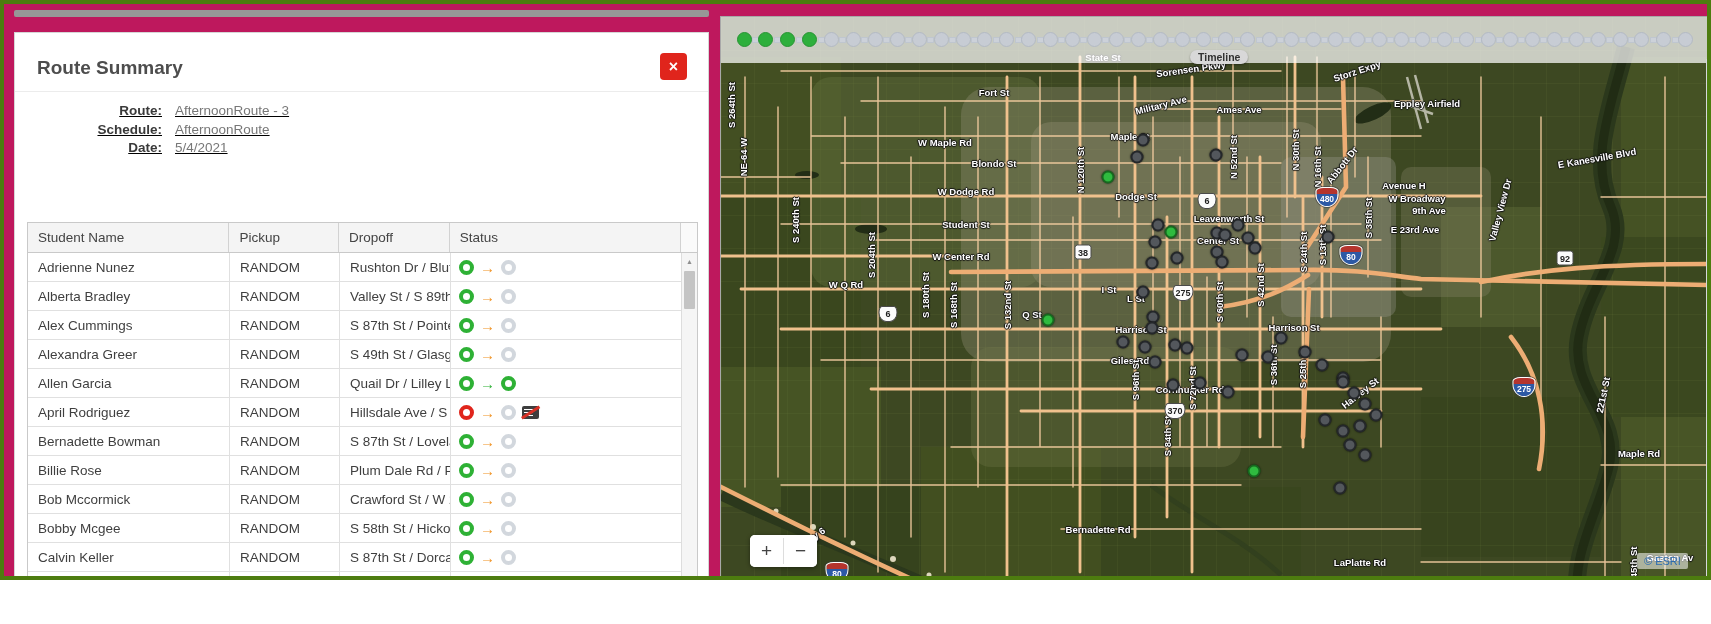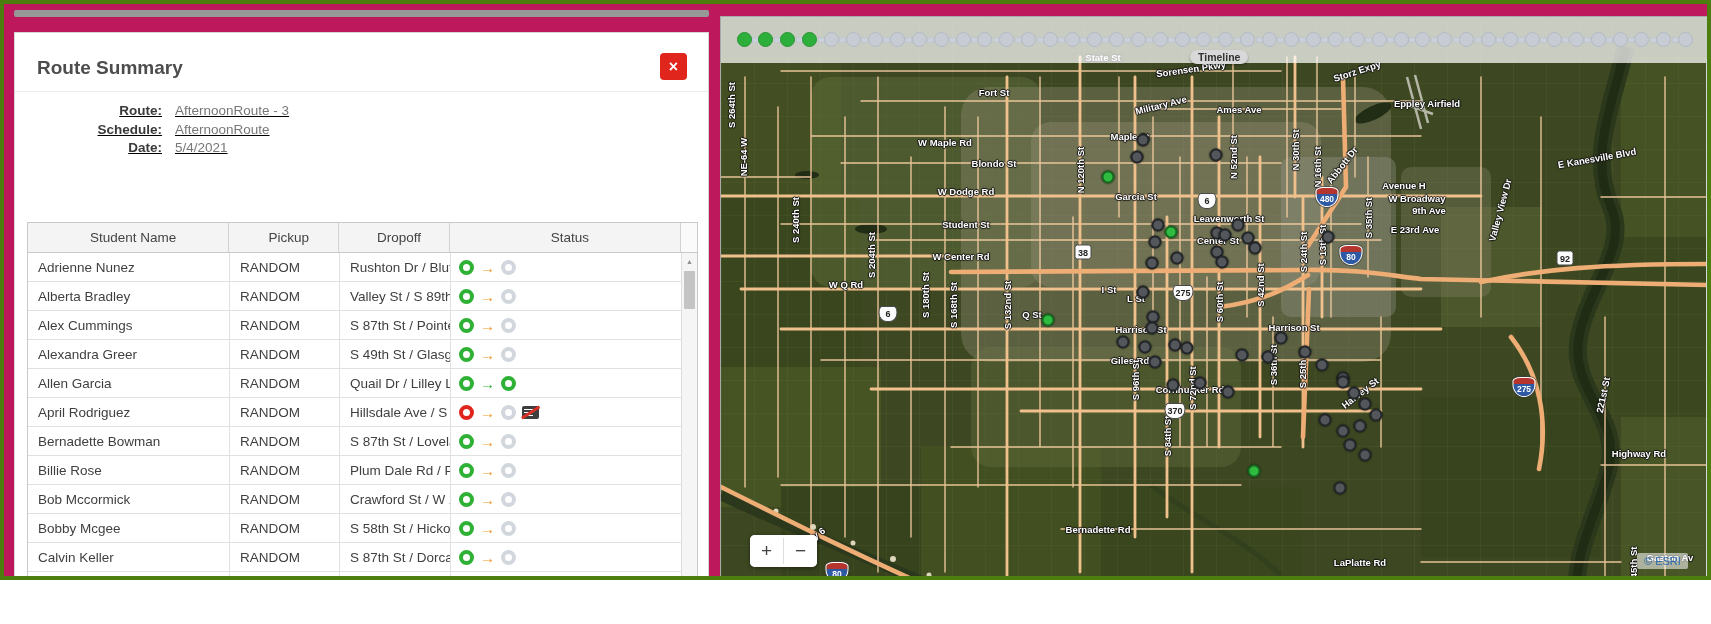--- a/index.html
+++ b/index.html
@@ -14,21 +14,21 @@
   .hdr-div{position:absolute;left:0;top:58px;width:100%;border-top:1px solid #ececec;}
   .close-btn{position:absolute;left:645px;top:20px;width:27px;height:27px;background:#e0251c;border:none;
     border-radius:4px;color:#fff;font-size:16px;font-weight:bold;line-height:25px;text-align:center;cursor:pointer;padding:0;}
   #info{position:absolute;left:0;top:69px;text-decoration:underline;}
   .irow{display:flex;line-height:18.5px;}
   .ilabel{width:147px;text-align:right;font-weight:bold;color:#3a3a3a;font-size:13.5px;}
   .ival{margin-left:13px;color:#777;font-size:13.5px;}
   
   .twrap{position:absolute;left:12px;top:189px;width:671px;height:373px;border:1px solid #c9c9c9;
     box-sizing:border-box;background:#fff;}
-  .thead{display:flex;height:30px;border-bottom:1px solid #c9c9c9;background:#f4f4f4;box-sizing:border-box;text-align:center;}
+  .thead{display:flex;height:30px;border-bottom:1px solid #c9c9c9;background:#f4f4f4;box-sizing:border-box;}
   .th{box-sizing:border-box;border-right:1px solid #d2d2d2;padding:7px 0 0 10px;font-size:13.5px;color:#444;}
   .c1{width:202px;}.c2{width:110px;}.c3{width:111px;}.c4{width:232px;}
   .th.sp{width:16px;border-right:none;background:#fafafa;padding:0;}
   .tbody{position:absolute;top:30px;left:0;width:655px;height:341px;overflow:hidden;}
   .trow{display:flex;height:29px;border-bottom:1px solid #e0e0e0;box-sizing:border-box;background:#fff;}
   .td{box-sizing:border-box;border-right:1px solid #e0e0e0;padding-left:10px;font-size:13.5px;color:#3f3f3f;
     display:flex;align-items:center;overflow:hidden;white-space:nowrap;}
   .td.c4{gap:6px;padding-left:8px;}
   .don{width:15px;height:15px;border-radius:50%;background:#fff;box-sizing:border-box;flex:none;}
   .don.g{border:4.5px solid #2eb135;}.don.x{border:4.5px solid #d2d7dd;}.don.r{border:4.5px solid #e0251c;}
@@ -315,41 +315,41 @@
         <div class="street-lbl" style="left: 382px; top: 40px; transform: translate(-50%, -50%) rotate(0deg);">State St</div>
         <div class="street-lbl" style="left: 273px; top: 75px; transform: translate(-50%, -50%) rotate(0deg);">Fort St</div>
         <div class="street-lbl" style="left: 440px; top: 88px; transform: translate(-50%, -50%) rotate(-14deg);">Military Ave</div>
         <div class="street-lbl" style="left: 518px; top: 92px; transform: translate(-50%, -50%) rotate(0deg);">Ames Ave</div>
         <div class="street-lbl" style="left: 706px; top: 86px; transform: translate(-50%, -50%) rotate(0deg);">Eppley Airfield</div>
         <div class="street-lbl" style="left: 224px; top: 125px; transform: translate(-50%, -50%) rotate(0deg);">W Maple Rd</div>
         <div class="street-lbl" style="left: 409px; top: 119px; transform: translate(-50%, -50%) rotate(0deg);">Maple St</div>
         <div class="street-lbl" style="left: 876px; top: 141px; transform: translate(-50%, -50%) rotate(-10deg);">E Kanesville Blvd</div>
         <div class="street-lbl" style="left: 273px; top: 146px; transform: translate(-50%, -50%) rotate(0deg);">Blondo St</div>
         <div class="street-lbl" style="left: 245px; top: 174px; transform: translate(-50%, -50%) rotate(0deg);">W Dodge Rd</div>
-        <div class="street-lbl" style="left: 415px; top: 179px; transform: translate(-50%, -50%) rotate(0deg);">Garcia St</div>
+        <div class="street-lbl" style="left: 415px; top: 179px; transform: translate(-50%, -50%) rotate(0deg);">Dodge St</div>
         <div class="street-lbl" style="left: 683px; top: 168px; transform: translate(-50%, -50%) rotate(0deg);">Avenue H</div>
         <div class="street-lbl" style="left: 696px; top: 181px; transform: translate(-50%, -50%) rotate(0deg);">W Broadway</div>
         <div class="street-lbl" style="left: 708px; top: 193px; transform: translate(-50%, -50%) rotate(0deg);">9th Ave</div>
         <div class="street-lbl" style="left: 245px; top: 207px; transform: translate(-50%, -50%) rotate(0deg);">Student St</div>
         <div class="street-lbl" style="left: 508px; top: 201px; transform: translate(-50%, -50%) rotate(0deg);">Leavenworth St</div>
         <div class="street-lbl" style="left: 497px; top: 223px; transform: translate(-50%, -50%) rotate(0deg);">Center St</div>
         <div class="street-lbl" style="left: 240px; top: 239px; transform: translate(-50%, -50%) rotate(0deg);">W Center Rd</div>
         <div class="street-lbl" style="left: 694px; top: 212px; transform: translate(-50%, -50%) rotate(0deg);">E 23rd Ave</div>
         <div class="street-lbl" style="left: 388px; top: 272px; transform: translate(-50%, -50%) rotate(0deg);">I St</div>
         <div class="street-lbl" style="left: 415px; top: 281px; transform: translate(-50%, -50%) rotate(0deg);">L St</div>
         <div class="street-lbl" style="left: 311px; top: 297px; transform: translate(-50%, -50%) rotate(0deg);">Q St</div>
         <div class="street-lbl" style="left: 125px; top: 267px; transform: translate(-50%, -50%) rotate(0deg);">W Q Rd</div>
         <div class="street-lbl" style="left: 420px; top: 312px; transform: translate(-50%, -50%) rotate(0deg);">Harrison St</div>
         <div class="street-lbl" style="left: 573px; top: 310px; transform: translate(-50%, -50%) rotate(0deg);">Harrison St</div>
         <div class="street-lbl" style="left: 409px; top: 343px; transform: translate(-50%, -50%) rotate(0deg);">Giles Rd</div>
         <div class="street-lbl" style="left: 469px; top: 372px; transform: translate(-50%, -50%) rotate(0deg);">Cornhusker Rd</div>
         <div class="street-lbl" style="left: 639px; top: 376px; transform: translate(-50%, -50%) rotate(-38deg);">Harvey St</div>
         <div class="street-lbl" style="left: 377px; top: 512px; transform: translate(-50%, -50%) rotate(0deg);">Bernadette Rd</div>
         <div class="street-lbl" style="left: 639px; top: 545px; transform: translate(-50%, -50%) rotate(0deg);">LaPlatte Rd</div>
-        <div class="street-lbl" style="left: 918px; top: 436px; transform: translate(-50%, -50%) rotate(0deg);">Highway Rd</div>
+        <div class="street-lbl" style="left: 918px; top: 436px; transform: translate(-50%, -50%) rotate(0deg);">Maple Rd</div>
         <div class="street-lbl" style="left: 949px; top: 540px; transform: translate(-50%, -50%) rotate(0deg);">Gaston Av</div>
         <div class="street-lbl" style="left: 84px; top: 526px; transform: translate(-50%, -50%) rotate(-36deg);">Highway 6</div>
         <div class="street-lbl" style="left: 912px; top: 548px; transform: translate(-50%, -50%) rotate(-90deg);">245th St</div>
         <div class="street-lbl" style="left: 882px; top: 378px; transform: translate(-50%, -50%) rotate(-78deg);">221st St</div>
         <div class="street-lbl" style="left: 779px; top: 193px; transform: translate(-50%, -50%) rotate(-75deg);">Valley View Dr</div>
         <div class="street-lbl" style="left: 621px; top: 148px; transform: translate(-50%, -50%) rotate(-52deg);">Abbott Dr</div>
         <div class="street-lbl" style="left: 10px; top: 88px; transform: translate(-50%, -50%) rotate(-90deg);">S 264th St</div>
         <div class="street-lbl" style="left: 22px; top: 140px; transform: translate(-50%, -50%) rotate(-90deg);">NE-64 W</div>
         <div class="street-lbl" style="left: 74px; top: 203px; transform: translate(-50%, -50%) rotate(-90deg);">S 240th St</div>
         <div class="street-lbl" style="left: 150px; top: 238px; transform: translate(-50%, -50%) rotate(-90deg);">S 204th St</div>

